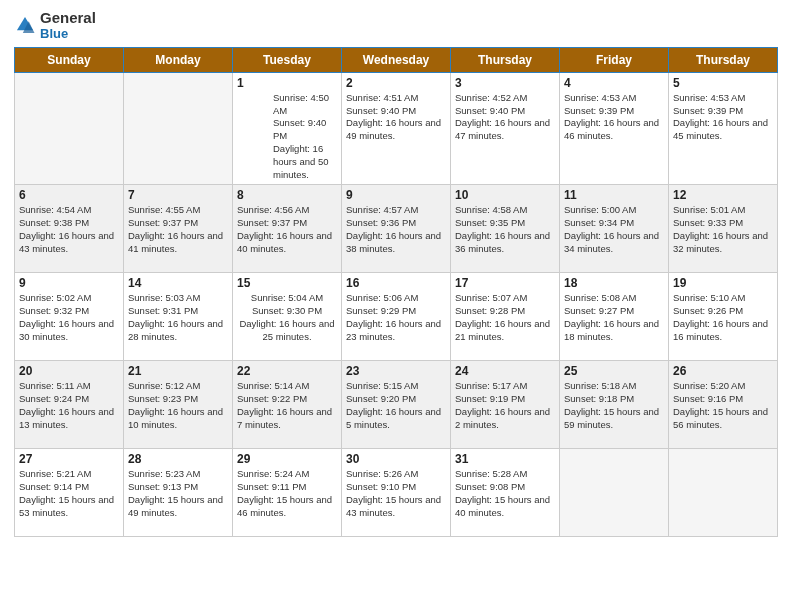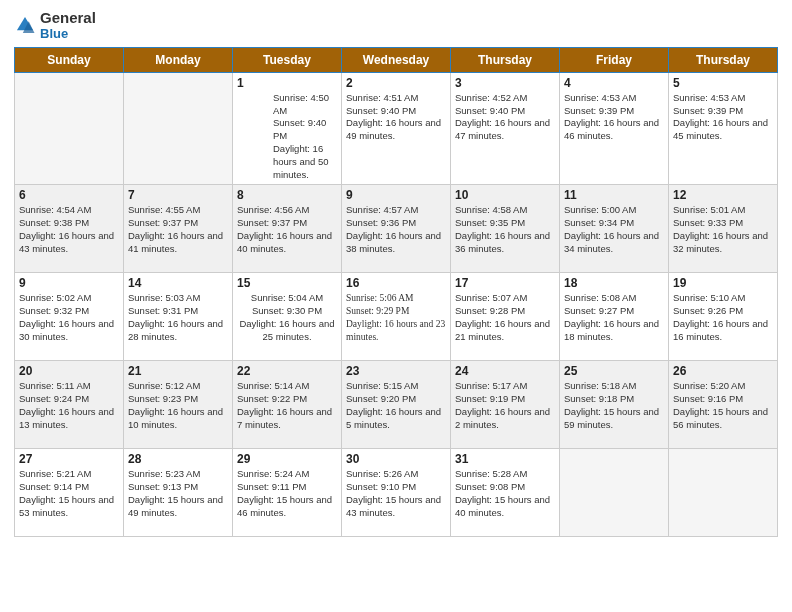--- a/index.html
+++ b/index.html
@@ -229,21 +229,21 @@
 Daylight: 16 hours and 28 minutes.</div>
           </td>
           <td>
             <div class="day-num">15</div>
             <div class="day-info" style="white-space: pre-line; text-align: center;">Sunrise: 5:04 AM
 Sunset: 9:30 PM
 Daylight: 16 hours and 25 minutes.</div>
           </td>
           <td>
             <div class="day-num">16</div>
-            <div class="day-info" style="white-space: pre-line; font-family: Liberation Serif, serif;">Sunrise: 5:06 AM
+            <div class="day-info" style="white-space: pre-line;">Sunrise: 5:06 AM
 Sunset: 9:29 PM
 Daylight: 16 hours and 23 minutes.</div>
           </td>
           <td>
             <div class="day-num">17</div>
             <div class="day-info" style="white-space: pre-line;">Sunrise: 5:07 AM
 Sunset: 9:28 PM
 Daylight: 16 hours and 21 minutes.</div>
           </td>
           <td>

